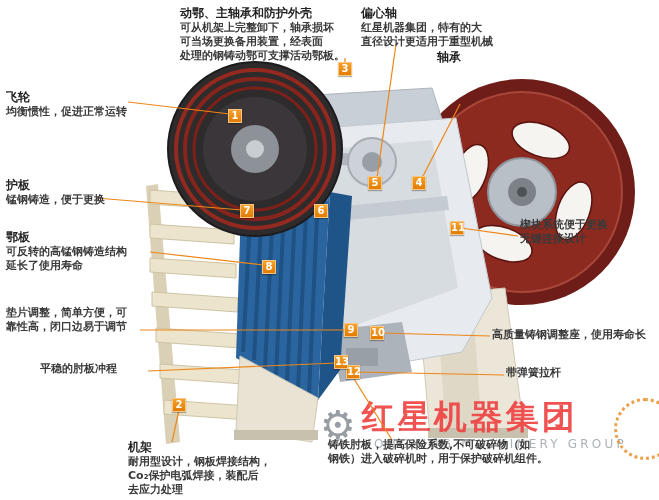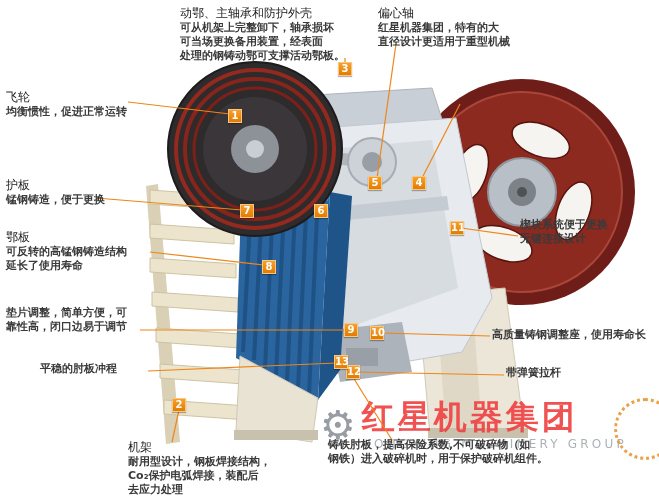--- a/index.html
+++ b/index.html
@@ -19,21 +19,21 @@
     border:3px dotted #e8912c;border-radius:50%;opacity:.85;
   }
   .lines-svg{position:absolute;left:0;top:0;z-index:3;pointer-events:none;}
   .callout{
     position:absolute;z-index:4;width:14px;height:14px;box-sizing:border-box;
     background:linear-gradient(#f6a12c,#e27c00);border:1px solid #f8c783;
     color:#fff;font-size:10px;font-weight:bold;line-height:12px;text-align:center;
     box-shadow:0 1px 1px rgba(0,0,0,.3);
   }
   .ann{position:absolute;z-index:5;font-size:11px;line-height:14px;}
-  .ann-title{font-weight:normal;font-size:12px;color:#1f1f1f;margin-bottom:1px;}
+  .ann-title{font-weight:bold;font-size:12px;color:#1f1f1f;margin-bottom:1px;}
   .ann-body{white-space:pre-line;color:#3a3a3a;font-weight:bold;}
 </style>
 </head>
 <body>
 
 <div class="stage">
 
   <svg class="machine-svg" width="659" height="500" viewBox="0 0 659 500">
 
     <g>
@@ -151,27 +151,28 @@
   <div class="callout" style="left:346px;top:365px">12</div>
   <div class="callout" style="left:334px;top:355px">13</div>
 
   <div class="ann" style="left:180px;top:6px;width:180px">
     <div class="ann-title">动鄂、主轴承和防护外壳</div>
     <div class="ann-body">可从机架上完整卸下，轴承损坏
 可当场更换备用装置，经表面
 处理的钢铸动鄂可支撑活动鄂板。</div>
   </div>
 
-  <div class="ann" style="left:378px;top:6px;width:160px">
+  <div class="ann" style="left:361px;top:6px;width:160px">
     <div class="ann-title">偏心轴</div>
     <div class="ann-body">红星机器集团，特有的大
 直径设计更适用于重型机械</div>
   </div>
 
   <div class="ann" style="left:437px;top:50px;width:218px">
+    <div class="ann-title">轴承</div>
   </div>
 
   <div class="ann" style="left:6px;top:90px;width:140px">
     <div class="ann-title">飞轮</div>
     <div class="ann-body">均衡惯性，促进正常运转</div>
   </div>
 
   <div class="ann" style="left:6px;top:230px;width:150px">
     <div class="ann-title">鄂板</div>
     <div class="ann-body">可反转的高锰钢铸造结构

